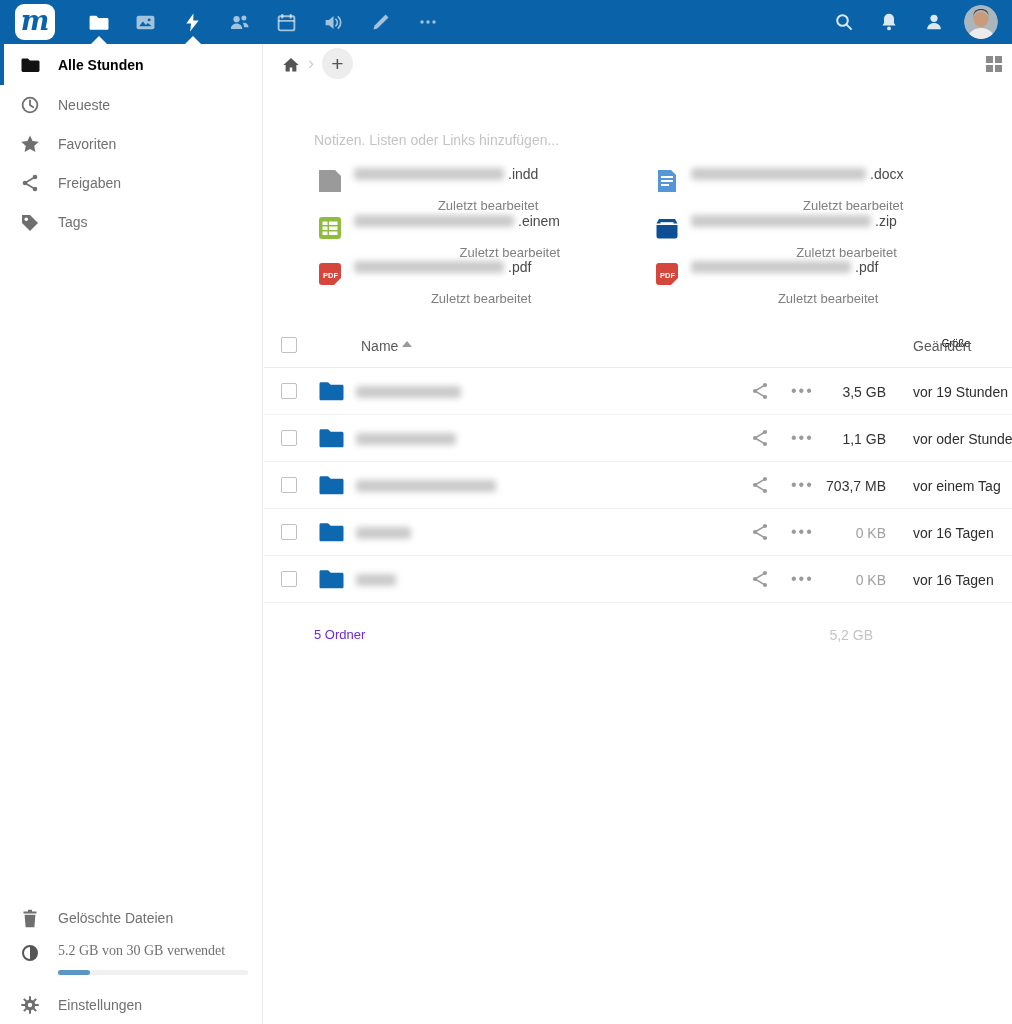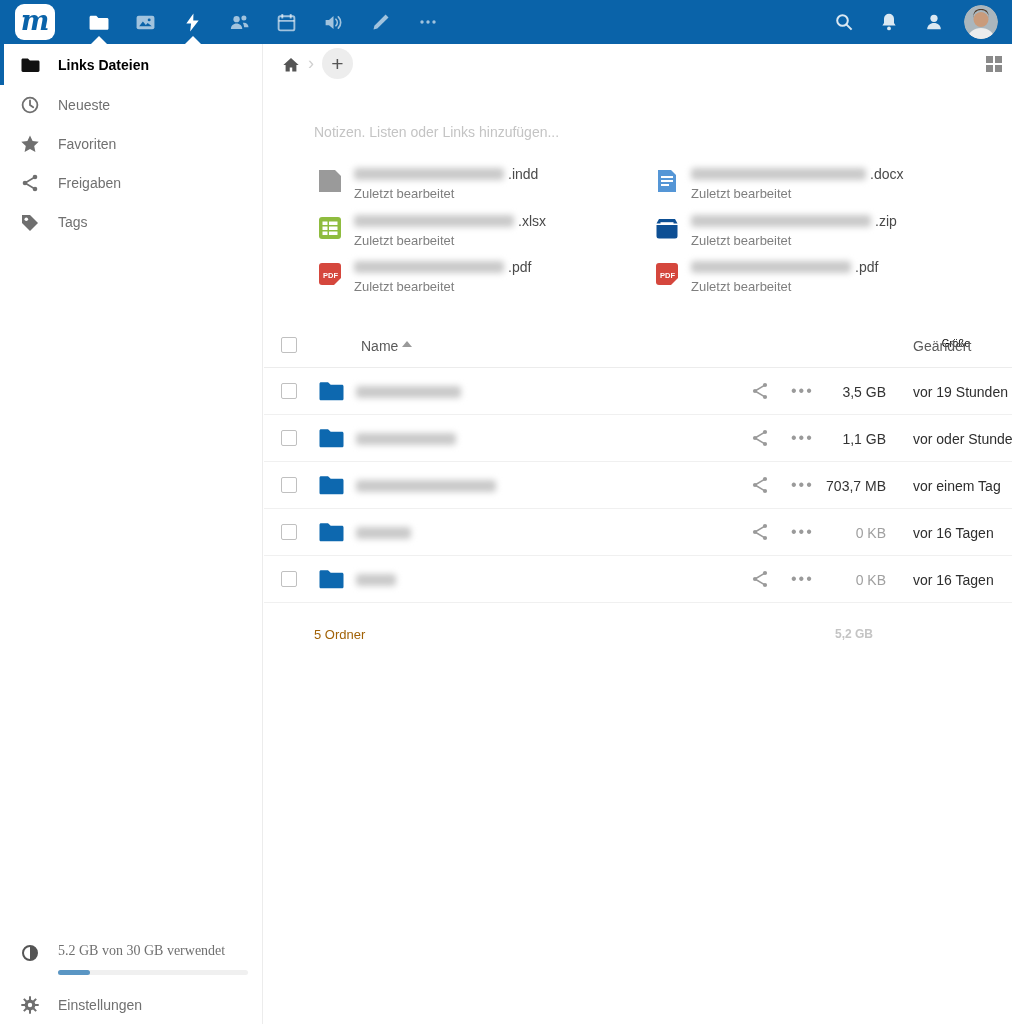--- a/index.html
+++ b/index.html
@@ -52,35 +52,35 @@
 
   
   #main { position:absolute; left:264px; top:44px; right:0; bottom:0; background:#fff; }
   #home-btn { position:absolute; left:18px; top:12px; color:#555; cursor:pointer; }
   #crumb-chevron { position:absolute; left:44px; top:9px; color:#d0d0d0;
     font-size:18px; }
   #add-btn { position:absolute; left:58px; top:4px; width:31px; height:31px;
     border-radius:50%; background:#ededed; color:#555; font-size:21px;
     display:flex; align-items:center; justify-content:center; cursor:pointer; }
   #view-toggle { position:absolute; left:722px; top:12px; cursor:pointer; }
-  #notes-input { position:absolute; left:50px; top:80px; font-size:14px;
+  #notes-input { position:absolute; left:50px; top:88px; font-size:14px;
     color:#c4c4c4; cursor:text; }
 
   
   #recent { position:absolute; left:53px; top:122px; display:grid;
     grid-template-columns:337px 337px; grid-template-rows:repeat(3,46.5px);
     grid-auto-flow:column; }
   .recent-card { display:flex; align-items:flex-start; cursor:pointer; }
   .recent-card .f-icon { width:26px; height:26px; flex:0 0 26px; margin-top:2px;text-align:center; }
-  .recent-meta { margin-left:11px; }
+  .recent-meta { margin-left:11px;text-align:right; }
   .recent-name { display:flex; align-items:center; height:16px; }
   .name-blur { height:12px; background:#c9c9c9; border-radius:3px;
     filter:blur(3px); }
   .recent-ext { font-size:14px; color:#4a4a4a; margin-left:4px; }
-  .recent-sub { font-size:13px; color:#7f7f7f; margin-top:4px; }
+  .recent-sub { font-size:13px; color:#7f7f7f; margin-top:16px; }
 
   
   .checkbox { width:16px; height:16px; border:1px solid #c0c0c0;
     border-radius:2px; background:#fff; cursor:pointer; }
   #table-header { position:absolute; left:0; top:293px; width:852px; height:31px;
     border-bottom:1px solid #ececec; }
   #table-header .checkbox { position:absolute; left:17px; top:0; }
   .th-name { position:absolute; left:97px; top:1px; font-size:14px; color:#5a5a5a;
     cursor:pointer; }
   .sort-caret { position:absolute; left:138px; top:4px; width:0; height:0;
@@ -98,22 +98,22 @@
   .frow .name-blur { position:absolute; left:92px; top:18px; }
   .row-share { position:absolute; left:486px; top:13px; color:#9a9a9a;
     width:20px; height:20px; }
   .row-more { position:absolute; left:527px; top:13px; color:#9a9a9a;
     font-size:16px; letter-spacing:2px; line-height:20px; }
   .row-size { position:absolute; right:127px; top:16px; width:110px;
     text-align:right; font-size:14px; color:#333; }
   .row-size.muted { color:#a0a0a0; }
   .row-mod { position:absolute; left:649px; top:16px; font-size:14px; color:#2e2e2e; }
   #summary { position:absolute; left:0; top:571px; width:749px; height:40px; }
-  .sum-folders { position:absolute; left:50px; top:12px; font-size:13px; color:#a16207; }
-  .sum-size { position:absolute; right:140px; top:12px; font-size:12px; color:#c4c4c4;font-weight:bold; }
+  .sum-folders { position:absolute; left:50px; top:12px; font-size:13px; color:#6d28d9; }
+  .sum-size { position:absolute; right:140px; top:12px; font-size:14px; color:#c4c4c4; }
 
   svg { display:block; }
 </style>
 </head>
 <body>
 
 <div id="header">
   <div id="logo">
     <span>m</span>
   </div>
@@ -232,21 +232,21 @@
 </div>
 
 <div id="sidebar">
   <div class="side-item active">
     <div class="active-bar"></div>
     <span class="s-icon">
       <svg width="20" height="20" viewBox="0 0 20 20">
           <path fill="currentColor" d="M1.5 5c0-.8.6-1.4 1.4-1.4h5l2 2h8.2c.8 0 1.4.6 1.4 1.4v8.6c0 .8-.6 1.4-1.4 1.4H2.9c-.8 0-1.4-.6-1.4-1.4z"></path>
         </svg>
     </span>
-    <span>Links Dateien</span>
+    <span>Alle Stunden</span>
   </div>
   <div class="side-item">
     <span class="s-icon">
       <svg width="20" height="20" viewBox="0 0 20 20" fill="none" stroke="currentColor" stroke-width="1.8">
           <circle cx="10" cy="10" r="7.4"></circle>
           <path d="M10 5.5V10l3.2 2.2" stroke-linecap="round"></path>
         </svg>
     </span>
     <span>Neueste</span>
   </div>
@@ -275,20 +275,28 @@
     <span class="s-icon">
       <svg width="20" height="20" viewBox="0 0 20 20">
           <path fill="currentColor" d="M2 11V3h8l8 8-8 8z"></path>
           <circle cx="6.3" cy="7.3" r="1.8" fill="#fff"></circle>
         </svg>
     </span>
     <span>Tags</span>
   </div>
 
   <div id="sidebar-bottom">
+    <div class="side-item">
+      <span class="s-icon">
+        <svg width="20" height="20" viewBox="0 0 20 20" fill="currentColor">
+            <path d="M8 1.8h4v1.6h4.5V5.6h-13V3.4H8zM4.6 6.8h10.8l-1 12.4H5.6z"></path>
+          </svg>
+      </span>
+      <span>Gelöschte Dateien</span>
+    </div>
     <div class="quota-wrap">
       <div class="quota-line">
         <span class="s-icon">
           <svg width="20" height="20" viewBox="0 0 20 20">
               <circle cx="10" cy="10" r="7" fill="none" stroke="#555" stroke-width="2"></circle>
               <path d="M10 3a7 7 0 0 1 0 14z" fill="#555"></path>
             </svg>
         </span>
         <span class="quota-text">5.2 GB von 30 GB verwendet</span>
       </div>
@@ -369,21 +377,21 @@
               <rect x="5.5" y="11.5" width="5" height="3.5"></rect>
               <rect x="12" y="11.5" width="8.5" height="3.5"></rect>
               <rect x="5.5" y="16.5" width="5" height="3.5"></rect>
               <rect x="12" y="16.5" width="8.5" height="3.5"></rect>
             </g>
           </svg>
       </span>
       <div class="recent-meta">
         <div class="recent-name">
             <div class="name-blur" style="width:160px"></div>
-          <span class="recent-ext">.xlsx</span>
+          <span class="recent-ext">.einem</span>
           </div>
         <div class="recent-sub">Zuletzt bearbeitet</div>
       </div>
     </div>
     <div class="recent-card">
       <span class="f-icon">
         <svg width="26" height="26" viewBox="0 0 26 26">
             <path d="M2 5a3 3 0 0 1 3-3h16a3 3 0 0 1 3 3v12l-7 7H5a3 3 0 0 1-3-3z" fill="#d5473d"></path>
             <text x="6" y="17" font-family="Liberation Sans, sans-serif" font-size="7.5" font-weight="bold" fill="#fff">PDF</text>
           </svg>

